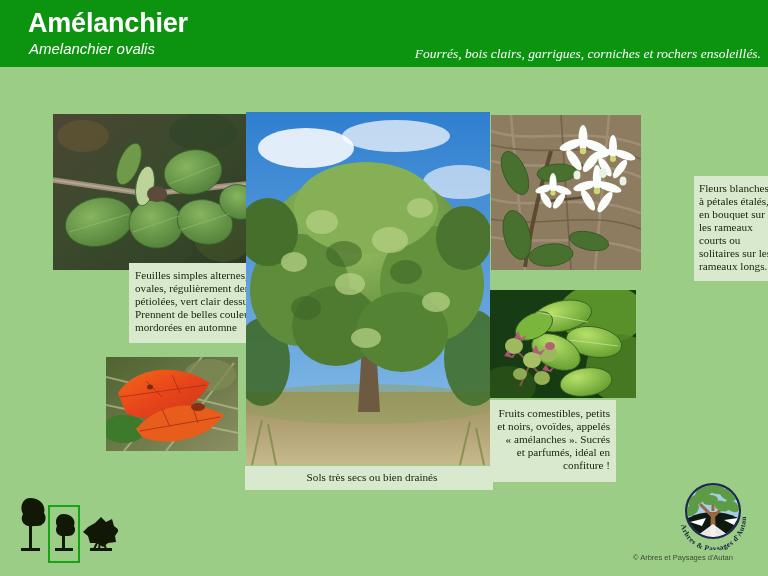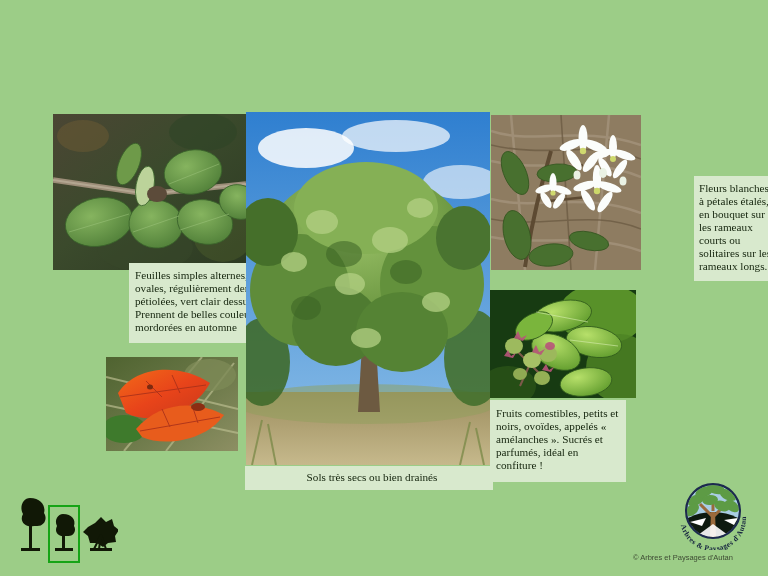--- a/index.html
+++ b/index.html
@@ -95,24 +95,24 @@
     top: 176px;
     width: 82px;
     padding: 6px 4px 8px 5px;
     font-size: 11.2px;
     text-align: left;
     margin-left: 44px;
   }
   #fruit-textbox {
     left: 490px;
     top: 400px;
-    width: 136px;
+    width: 126px;
     padding: 7px 6px 10px 6px;
     font-size: 11.2px;
-    text-align: left;
+    text-align: right;
   }
   #soil-textbox {
     left: 245px;
     top: 466px;
     width: 248px;
     padding: 5px 0 6px 6px;
     font-size: 11.2px;
     text-align: center;
   }
 
@@ -151,20 +151,25 @@
     font-family: "Liberation Sans", sans-serif;
     font-size: 7.5px;
     white-space: nowrap;
   }
 </style>
 </head>
 <body>
 
 <div id="slide">
 
+  <div id="header-banner">
+    <div id="title">Amélanchier</div>
+    <div id="subtitle">Amelanchier ovalis</div>
+    <div id="habitat-line">Fourrés, bois clairs, garrigues, corniches et rochers ensoleillés.</div>
+  </div>
 
   <div class="photo" style="left:53px; top:114px; width:193px; height:156px;">
     <svg width="193" height="156" viewBox="0 0 193 156">
       <defs>
         <linearGradient id="lbBg" x1="0" y1="0" x2="1" y2="1">
           <stop offset="0%" stop-color="#4b4634"></stop>
           <stop offset="45%" stop-color="#3b4a2c"></stop>
           <stop offset="100%" stop-color="#2c3a22"></stop>
         </linearGradient>
         <radialGradient id="leafG" cx="40%" cy="35%" r="75%">

